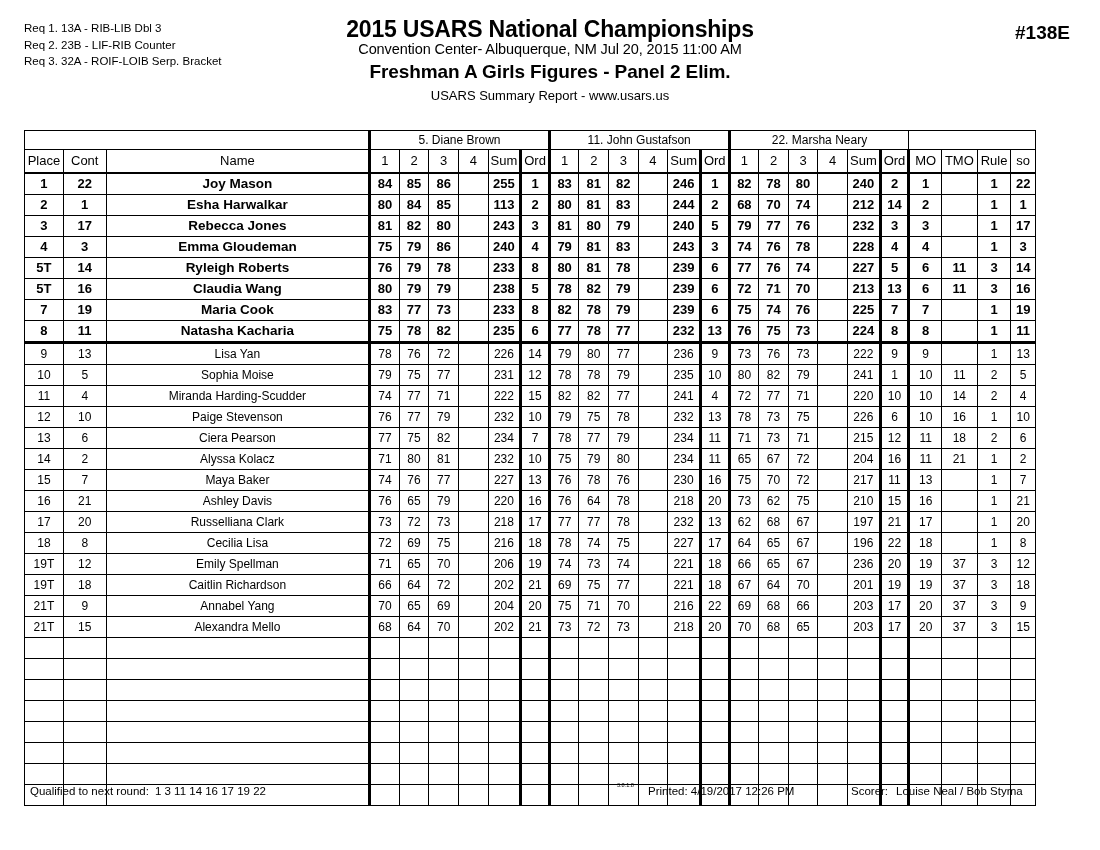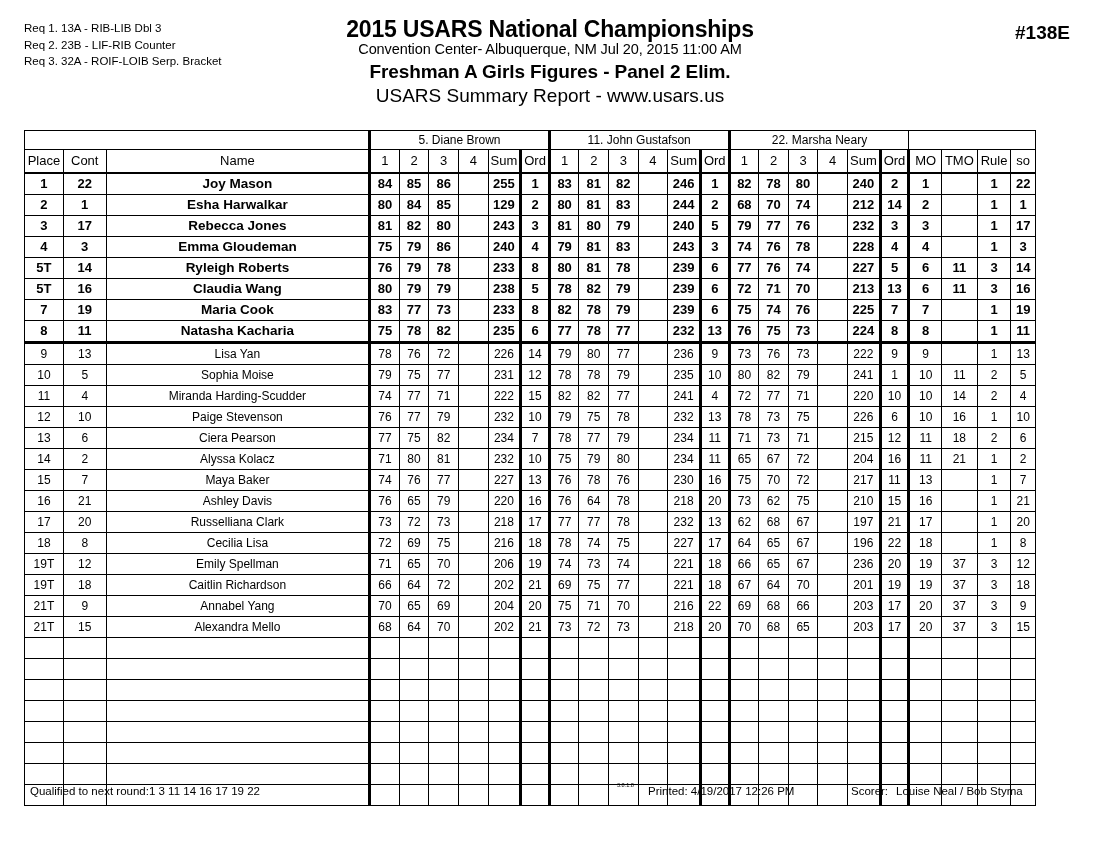--- a/index.html
+++ b/index.html
@@ -49,21 +49,21 @@
     line-height: 19px;
     letter-spacing: -0.1px;
   }
   #title-event {
     font-size: 19px;
     font-weight: bold;
     line-height: 26px;
     letter-spacing: -0.1px;
   }
   #title-report {
-    font-size: 19px;
+    font-size: 13px;
     line-height: 22px;
   }
   #doc-number {
     position: absolute;
     right: 30px;
     top: 22px;
     font-size: 19px;
     font-weight: bold;
   }
 
@@ -125,21 +125,21 @@
     top: 782px;
     height: 24px;
     font-size: 11.5px;
   }
   #qualified {
     position: absolute;
     left: 30px;
     top: 3px;
     white-space: nowrap;
   }
-  #qualified .qlabel { }
+  #qualified .qlabel { margin-right: 6px; }
   #version {
     position: absolute;
     left: 617px;
     top: 0px;
     font-size: 5.5px;
   }
   #printed {
     position: absolute;
     left: 648px;
     top: 3px;
@@ -273,21 +273,21 @@
           <td>22</td>
         </tr>
         <tr class="bold-row">
           <td>2</td>
           <td>1</td>
           <td class="cname">Esha Harwalkar</td>
           <td class="bl-heavy">80</td>
           <td>84</td>
           <td>85</td>
           <td></td>
-          <td>129</td>
+          <td>113</td>
           <td class="ord bl-heavy br-heavy">2</td>
           <td class="bl-heavy">80</td>
           <td>81</td>
           <td>83</td>
           <td></td>
           <td>244</td>
           <td class="ord bl-heavy br-heavy">2</td>
           <td class="bl-heavy">68</td>
           <td>70</td>
           <td>74</td>

